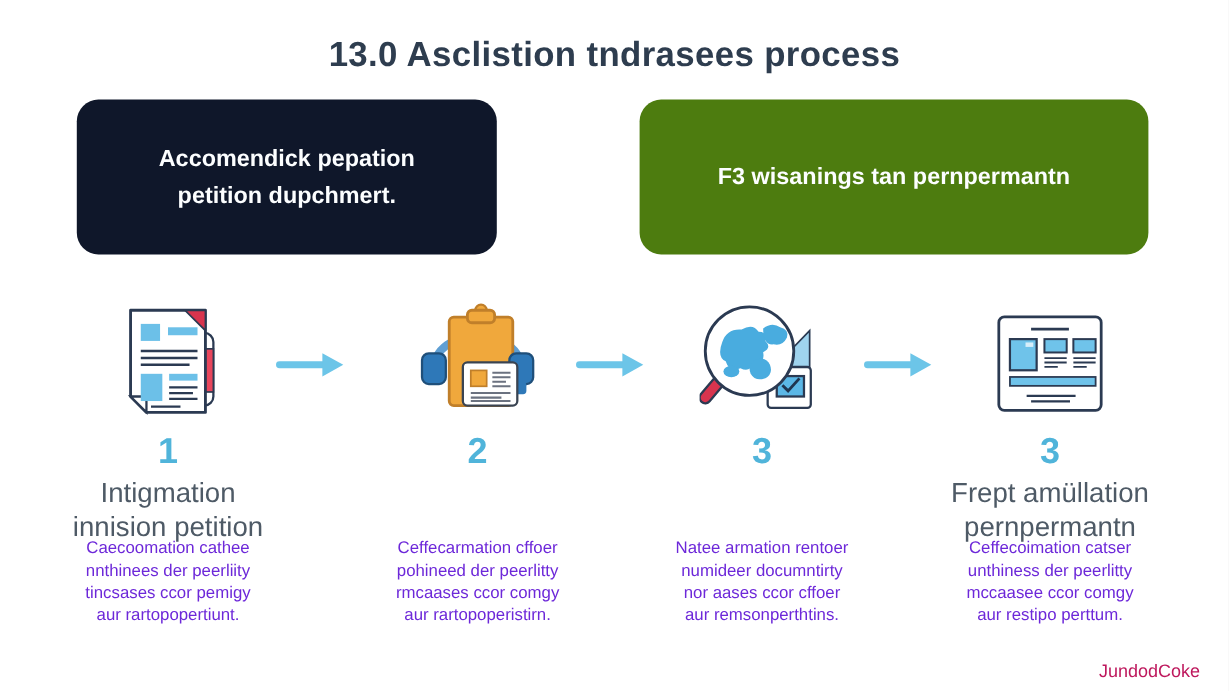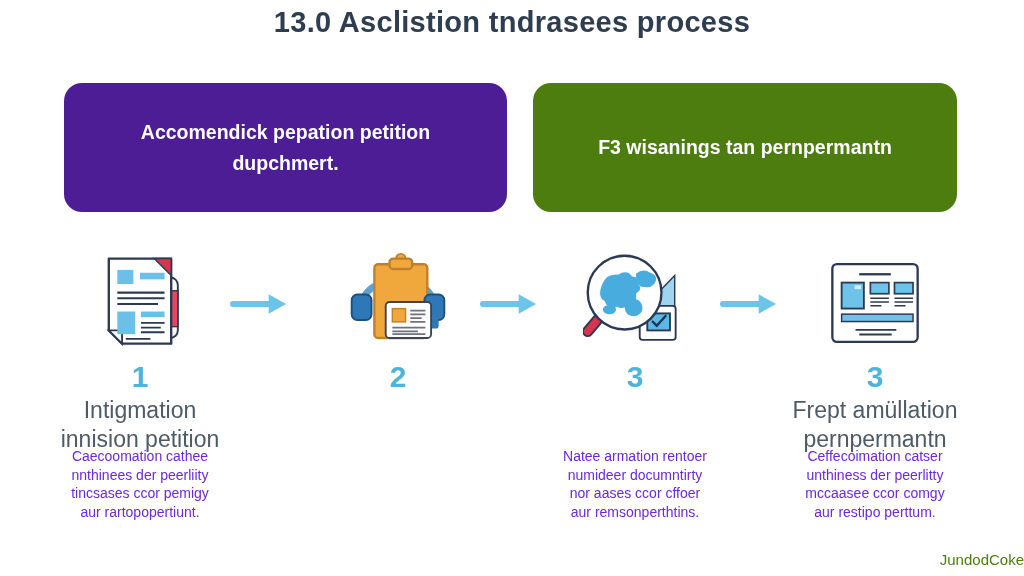--- a/index.html
+++ b/index.html
@@ -1,34 +1,34 @@
 <!DOCTYPE html>
 <html><head>
 <meta charset="utf-8">
 <style>
   html,body{margin:0;padding:0;background:#eee;}
   .stage{position:relative;width:1024px;height:576px;background:#ffffff;overflow:hidden;
          font-family:"Liberation Sans",sans-serif;}
-  .title{position:absolute;top:6px;left:0;width:100%;text-align:center;
+  .title{position:absolute;top:30px;left:0;width:100%;text-align:center;
          font-size:29px;font-weight:bold;color:#2e3d4f;letter-spacing:.3px;}
   .banner{position:absolute;top:83px;height:129px;border-radius:18px;
           display:flex;align-items:center;justify-content:center;text-align:center;
           color:#fcfeff;font-size:19.5px;font-weight:600;line-height:1.55;
           padding:0 44px;box-sizing:border-box;}
-  .banner.blue{left:64px;width:443px;background:#4c1d95;}
+  .banner.blue{left:64px;width:350px;background:#0f172a;}
   .banner.orange{left:533px;width:424px;background:#4d7c0f;}
   .col{position:absolute;top:246px;width:230px;height:310px;text-align:center;}
   .col.c1{left:25px;}  .col.c2{left:283px;}  .col.c3{left:520px;}  .col.c4{left:760px;}
   .icon-wrap{height:114px;display:flex;align-items:center;justify-content:center;}
   .num{margin-top:2px;height:30px;font-size:30px;font-weight:bold;color:#50b4da;line-height:30px;}
   .label{margin-top:4px;font-size:23px;color:#4e5a66;line-height:1.24;}
   .desc{position:absolute;top:201px;left:0;width:100%;font-size:14px;color:#6d28d9;line-height:1.33;}
   .arrow{position:absolute;top:291px;width:58px;height:26px;}
   .arrow.a1{left:230px;} .arrow.a2{left:480px;} .arrow.a3{left:720px;}
-  .watermark{position:absolute;right:0;bottom:8px;font-size:15px;color:#4d7c0f;}
+  .watermark{position:absolute;right:24px;bottom:8px;font-size:15px;color:#be185d;}
 </style>
 </head>
 <body>
 
 <div class="stage">
 
   <div class="title">13.0 Asclistion tndrasees process</div>
 
   <div class="banner blue">
     <span>Accomendick pepation petition dupchmert.</span>
@@ -77,20 +77,26 @@
         <rect x="83" y="46" width="21" height="27" rx="6" fill="#2e78b8" stroke="#1f4f7a" stroke-width="2"></rect>
         <rect x="88" y="71" width="10" height="11" rx="3" fill="#2e78b8"></rect>
         <rect x="42" y="54" width="48" height="38" rx="4" fill="#ffffff" stroke="#3a4452" stroke-width="2"></rect>
         <rect x="49" y="61" width="14" height="14" fill="#f0a83c" stroke="#c07f2a" stroke-width="1.5"></rect>
         <path d="M68 63 H84 M68 67 H84 M68 71 H80 M68 75 H84" stroke="#6b7280" stroke-width="1.8"></path>
         <path d="M49 81 H84 M49 85 H76 M49 88 H84" stroke="#6b7280" stroke-width="1.8"></path>
       </svg>
     </div>
     <div class="num">2</div>
     <div class="label"></div>
+    <div class="desc">
+      <div>Ceffecarmation cffoer</div>
+      <div>pohineed der peerlitty</div>
+      <div>rmcaases ccor comgy</div>
+      <div>aur rartopoperistirn.</div>
+    </div>
   </div>
 
   <div class="col c3">
     <div class="icon-wrap">
       <svg width="104" height="104" viewBox="0 0 110 110">
         <path d="M64 60 L97 26 L97 60 Z" fill="#9fd3ee" stroke="#2b3a52" stroke-width="1.5"></path>
         <rect x="60" y="58" width="38" height="36" rx="3" fill="#ffffff" stroke="#2b3a52" stroke-width="2"></rect>
         <rect x="68" y="66" width="24" height="18" fill="#5bb7e6" stroke="#2b3a52" stroke-width="2"></rect>
         <path d="M73 74 l5 5 l10 -11" fill="none" stroke="#1f3550" stroke-width="2.5"></path>
         <line x1="16" y1="72" x2="5" y2="85" stroke="#2b3a52" stroke-width="12" stroke-linecap="round"></line>

